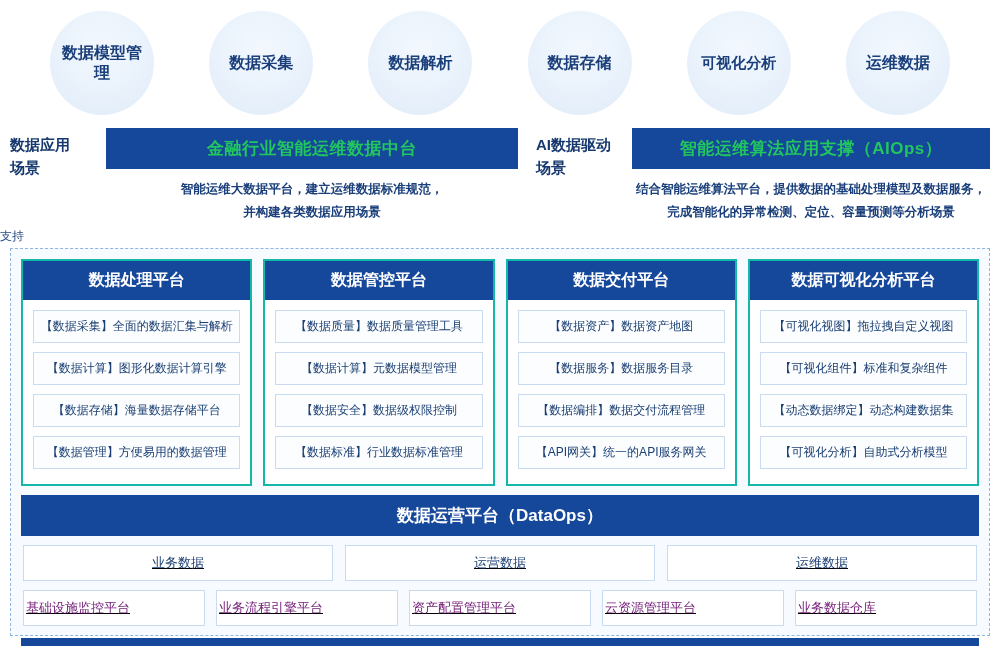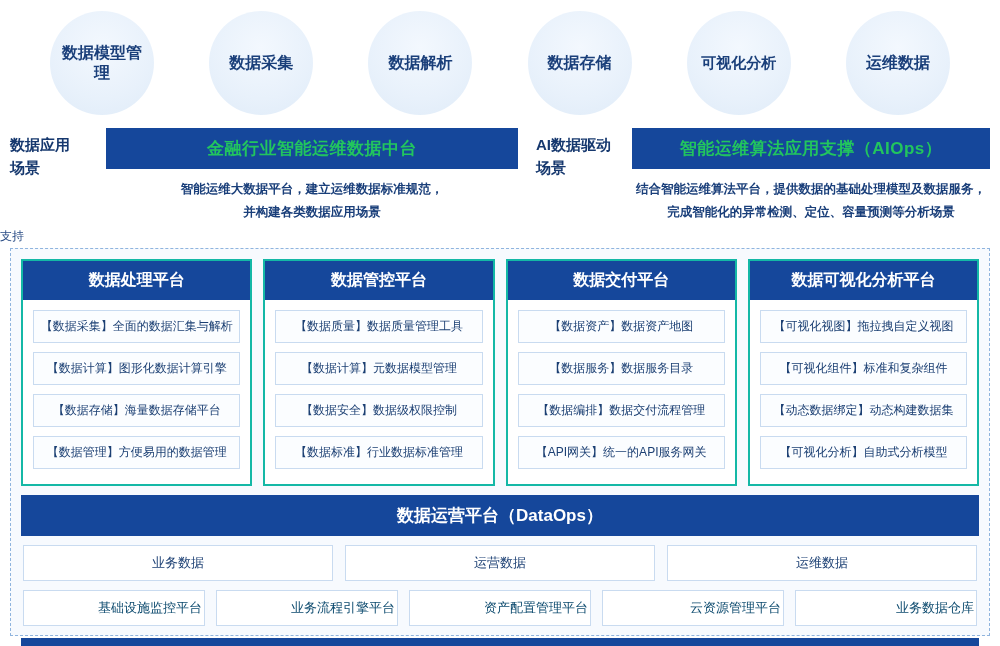--- a/index.html
+++ b/index.html
@@ -135,21 +135,21 @@
   
   .dataops-bar {
     margin-top: 9px;
     background: #15479b;
     color: #fff;
     font-size: 17px;
     font-weight: bold;
     text-align: center;
     padding: 9px 0;
   }
-  .row-wrap { padding: 0 2px; }
+  .row-wrap { padding: 0 2px; text-decoration: underline; }
   .row3 {
     display: flex;
     gap: 12px;
     margin-top: 9px;
   }
   .cell {
     flex: 1;
     border: 1px solid #c9dbf0;
     background: #ffffff;
     color: #1b3f73;
@@ -159,23 +159,23 @@
   }
   .row5 {
     display: flex;
     gap: 11px;
     margin-top: 9px;
   }
   .cell5 {
     flex: 1;
     border: 1px solid #c9dbf0;
     background: #ffffff;
-    color: #0c4a6e;
+    color: #701a75;
     font-size: 13px;
-    text-align: right;
+    text-align: left;
     padding: 8px 2px;
     white-space: nowrap;
   }
   .base-bar {
     margin-top: 12px;
     background: #15479b;
     color: #fff;
     font-size: 18px;
     font-weight: bold;
     text-align: center;

